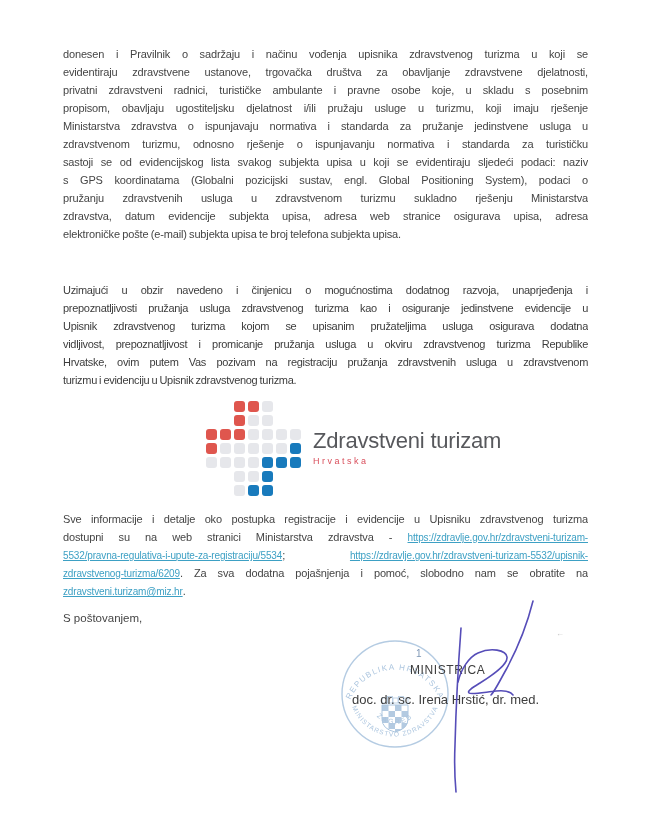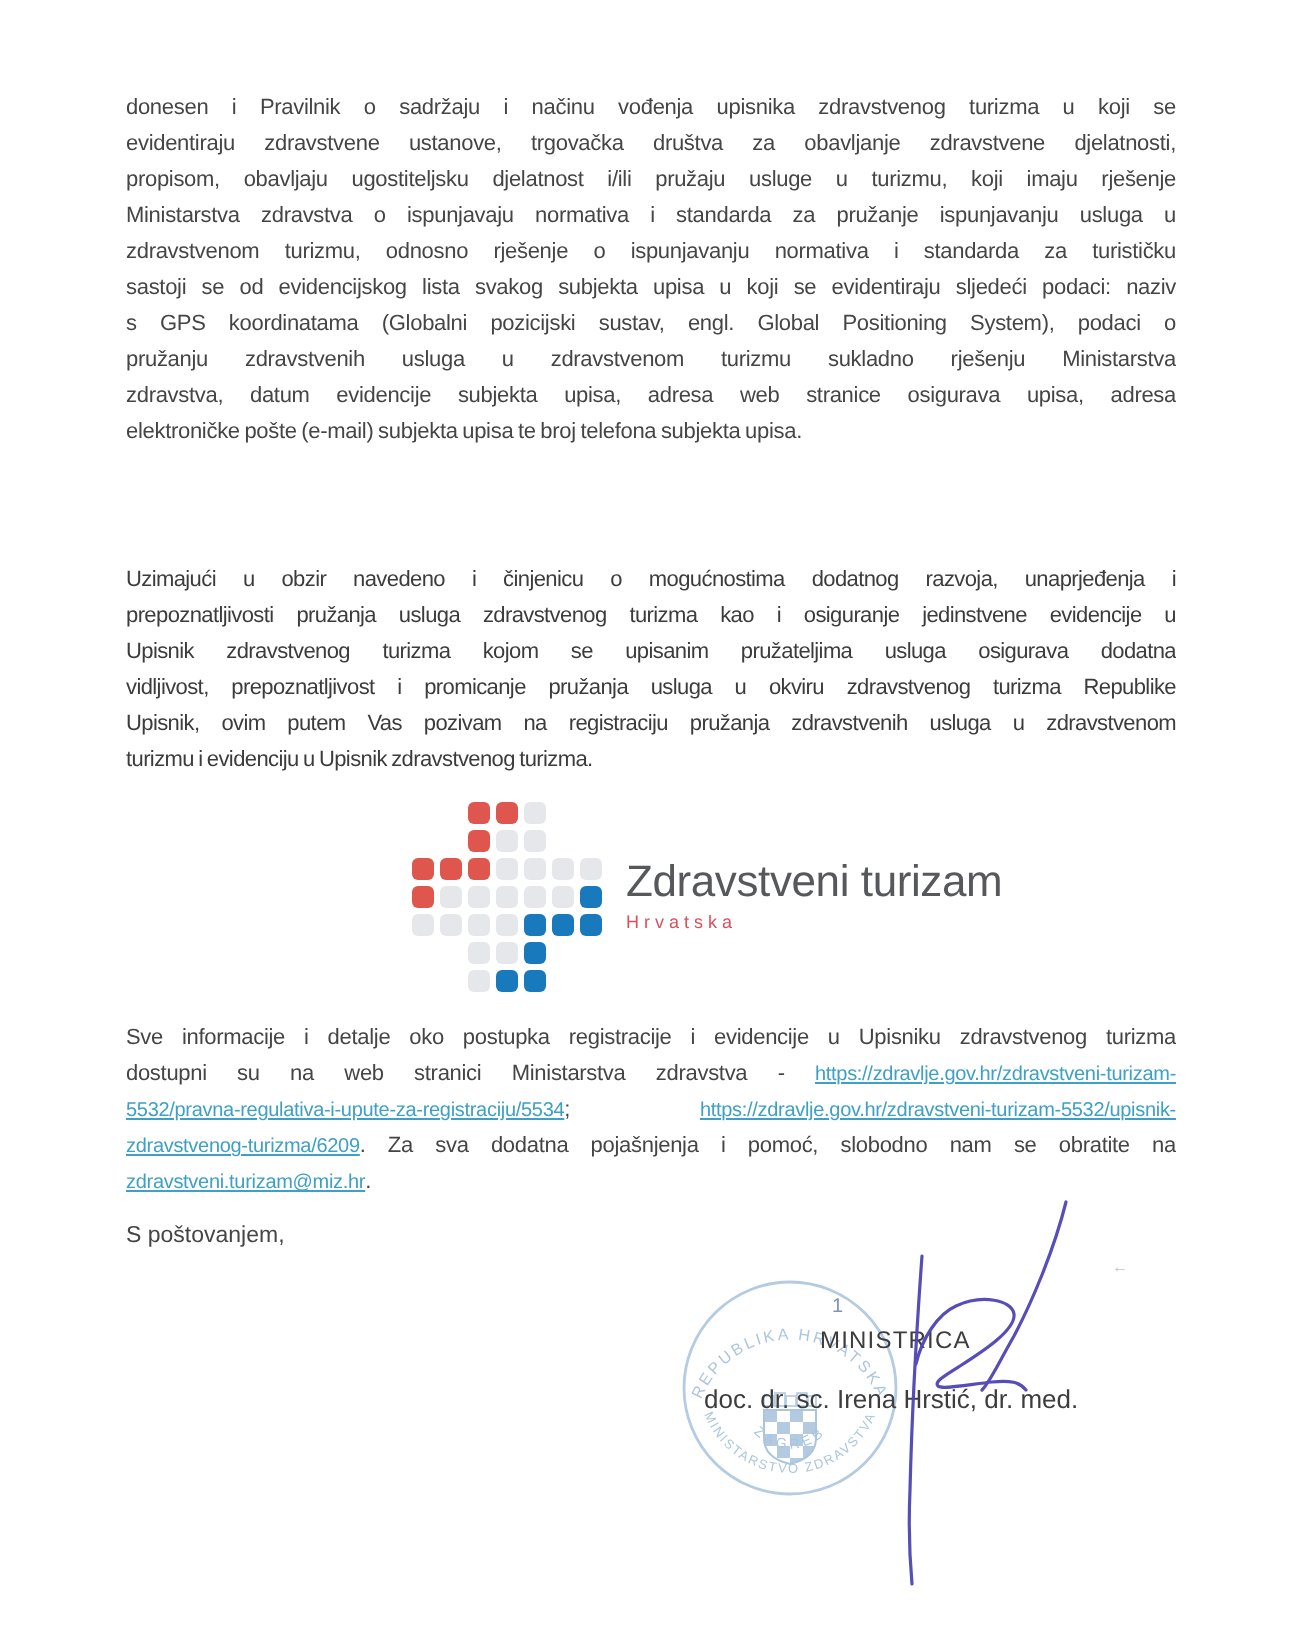--- a/index.html
+++ b/index.html
@@ -36,36 +36,37 @@
   .artifact{position:absolute;left:556px;top:629px;font-size:8px;color:#a9a9a9;opacity:0.7;}
 </style>
 </head>
 <body>
 
 <div class="page">
 
   <div class="textblock" style="top:45px;">
       <div class="line">donesen i Pravilnik o sadržaju i načinu vođenja upisnika zdravstvenog turizma u koji se</div>
       <div class="line">evidentiraju zdravstvene ustanove, trgovačka društva za obavljanje zdravstvene djelatnosti,</div>
+      <div class="line">privatni zdravstveni radnici, turističke ambulante i pravne osobe koje, u skladu s posebnim</div>
       <div class="line">propisom, obavljaju ugostiteljsku djelatnost i/ili pružaju usluge u turizmu, koji imaju rješenje</div>
-      <div class="line">Ministarstva zdravstva o ispunjavaju normativa i standarda za pružanje ispunjavanju usluga u</div>
+      <div class="line">Ministarstva zdravstva o ispunjavaju normativa i standarda za pružanje jedinstvene usluga u</div>
       <div class="line">zdravstvenom turizmu, odnosno rješenje o ispunjavanju normativa i standarda za turističku</div>
       <div class="line">sastoji se od evidencijskog lista svakog subjekta upisa u koji se evidentiraju sljedeći podaci: naziv</div>
       <div class="line">s GPS koordinatama (Globalni pozicijski sustav, engl. Global Positioning System), podaci o</div>
       <div class="line">pružanju zdravstvenih usluga u zdravstvenom turizmu sukladno rješenju Ministarstva</div>
       <div class="line">zdravstva, datum evidencije subjekta upisa, adresa web stranice osigurava upisa, adresa</div>
       <div class="line last">elektroničke pošte (e-mail) subjekta upisa te broj telefona subjekta upisa.</div>
     </div>
 
   <div class="textblock bold" style="top:281px;">
       <div class="line">Uzimajući u obzir navedeno i činjenicu o mogućnostima dodatnog razvoja, unaprjeđenja i</div>
       <div class="line">prepoznatljivosti pružanja usluga zdravstvenog turizma kao i osiguranje jedinstvene evidencije u</div>
       <div class="line">Upisnik zdravstvenog turizma kojom se upisanim pružateljima usluga osigurava dodatna</div>
       <div class="line">vidljivost, prepoznatljivost i promicanje pružanja usluga u okviru zdravstvenog turizma Republike</div>
-      <div class="line">Upisnik, ovim putem Vas pozivam na registraciju pružanja zdravstvenih usluga u zdravstvenom</div>
+      <div class="line">Hrvatske, ovim putem Vas pozivam na registraciju pružanja zdravstvenih usluga u zdravstvenom</div>
       <div class="line last">turizmu i evidenciju u Upisnik zdravstvenog turizma.</div>
     </div>
 
   <div class="logo">
     <div class="logo-grid">
         <div class="sq"></div>
         <div class="sq"></div>
         <div class="sq" style="background: rgb(223, 86, 78);"></div>
         <div class="sq" style="background: rgb(223, 86, 78);"></div>
         <div class="sq" style="background: rgb(230, 231, 235);"></div>

